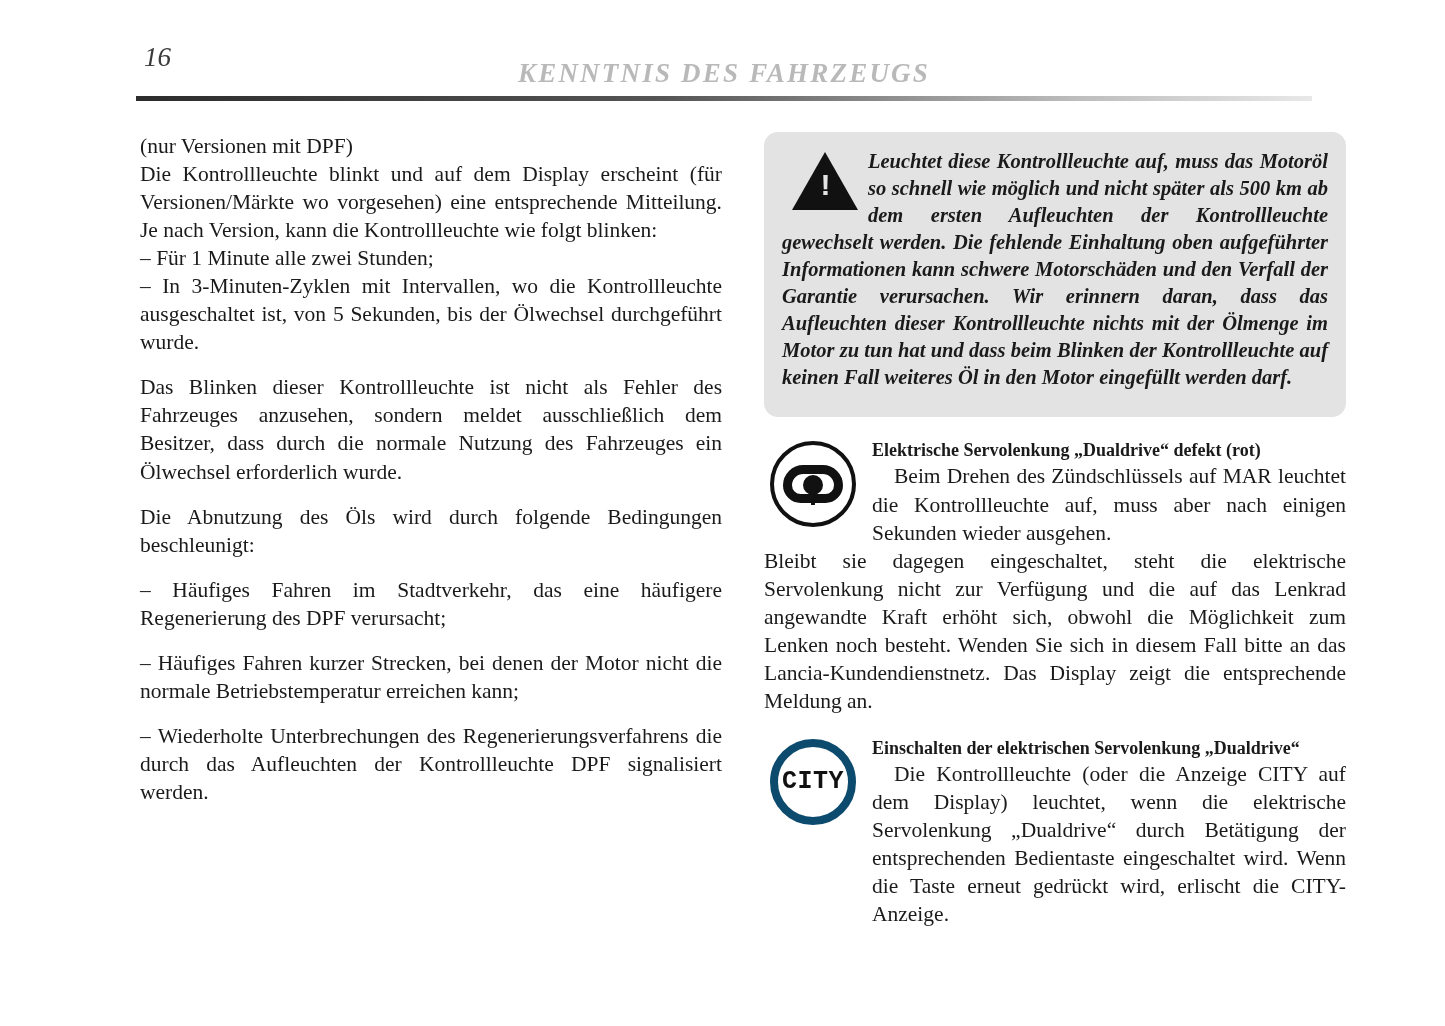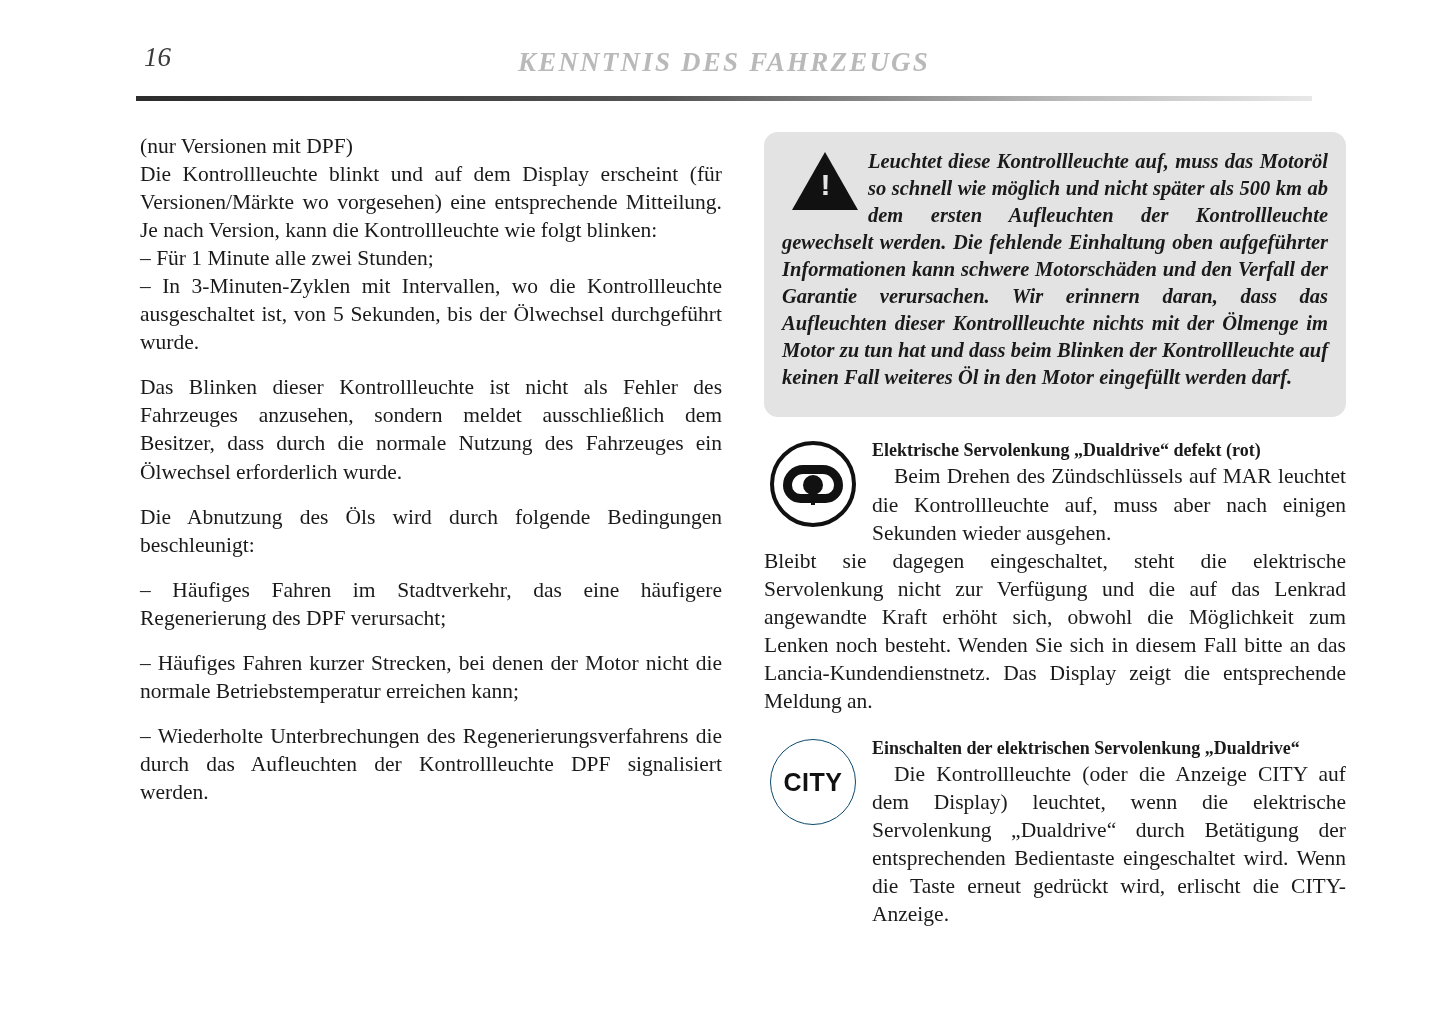--- a/index.html
+++ b/index.html
@@ -29,21 +29,21 @@
     position: absolute;
     left: 8px;
     top: 0;
     font-size: 27px;
     font-style: italic;
     color: #3b3b3b;
   }
   .header-title {
     position: absolute;
     left: 0;
-    top: 5px;
+    top: 16px;
     width: 100%;
     text-align: center;
     font-size: 27px;
     font-style: italic;
     font-weight: bold;
     letter-spacing: 2.2px;
     color: #b9b9b9;
   }
   .header-rule {
     position: absolute;
@@ -188,27 +188,27 @@
     width: 4px;
     height: 16px;
     background: #111;
   }
 
   
   .city {
     width: 86px;
     height: 86px;
     border-radius: 50%;
-    border: 1px solid #0c4a6e;
+    border: 8px solid #0c4a6e;
     box-sizing: border-box;
     background: #fff;
     display: flex;
     align-items: center;
     justify-content: center;
-    font-family: Liberation Sans, sans-serif;
+    font-family: Liberation Mono, monospace;
     font-weight: bold;
     font-size: 25px;
     letter-spacing: 0.5px;
     color: #111;
   }
 </style>
 </head>
 <body>
 
 <div class="page">

